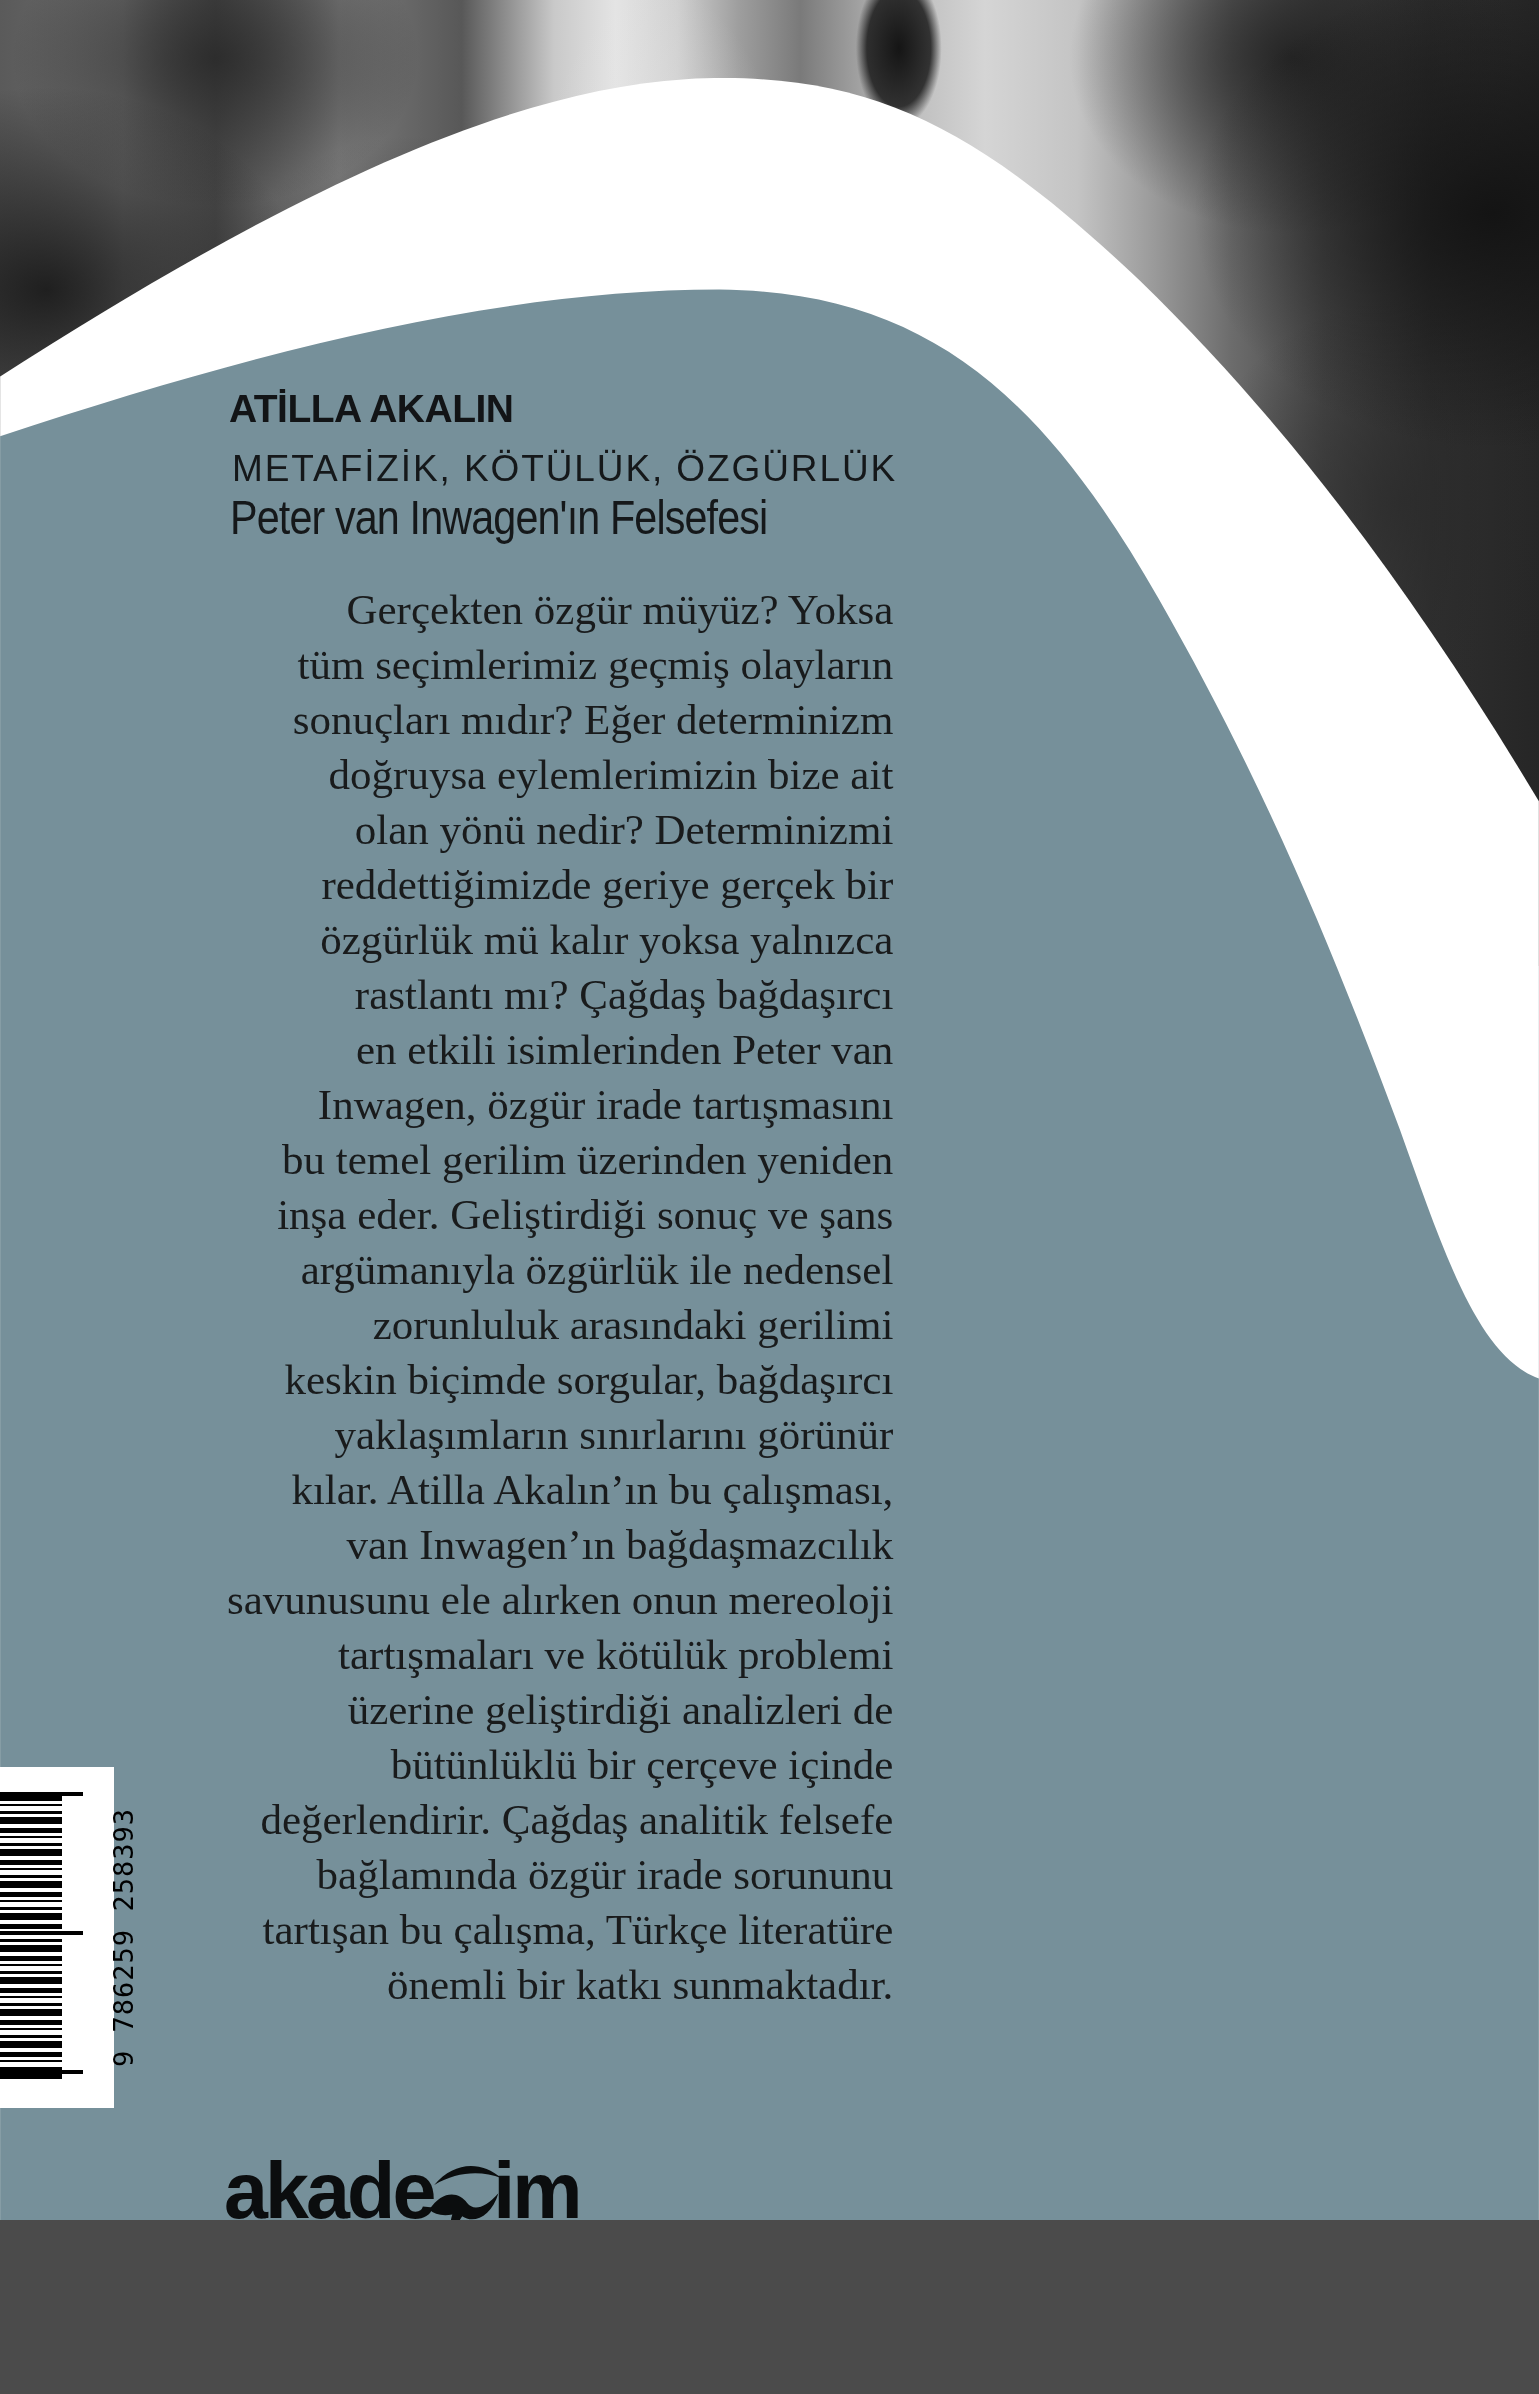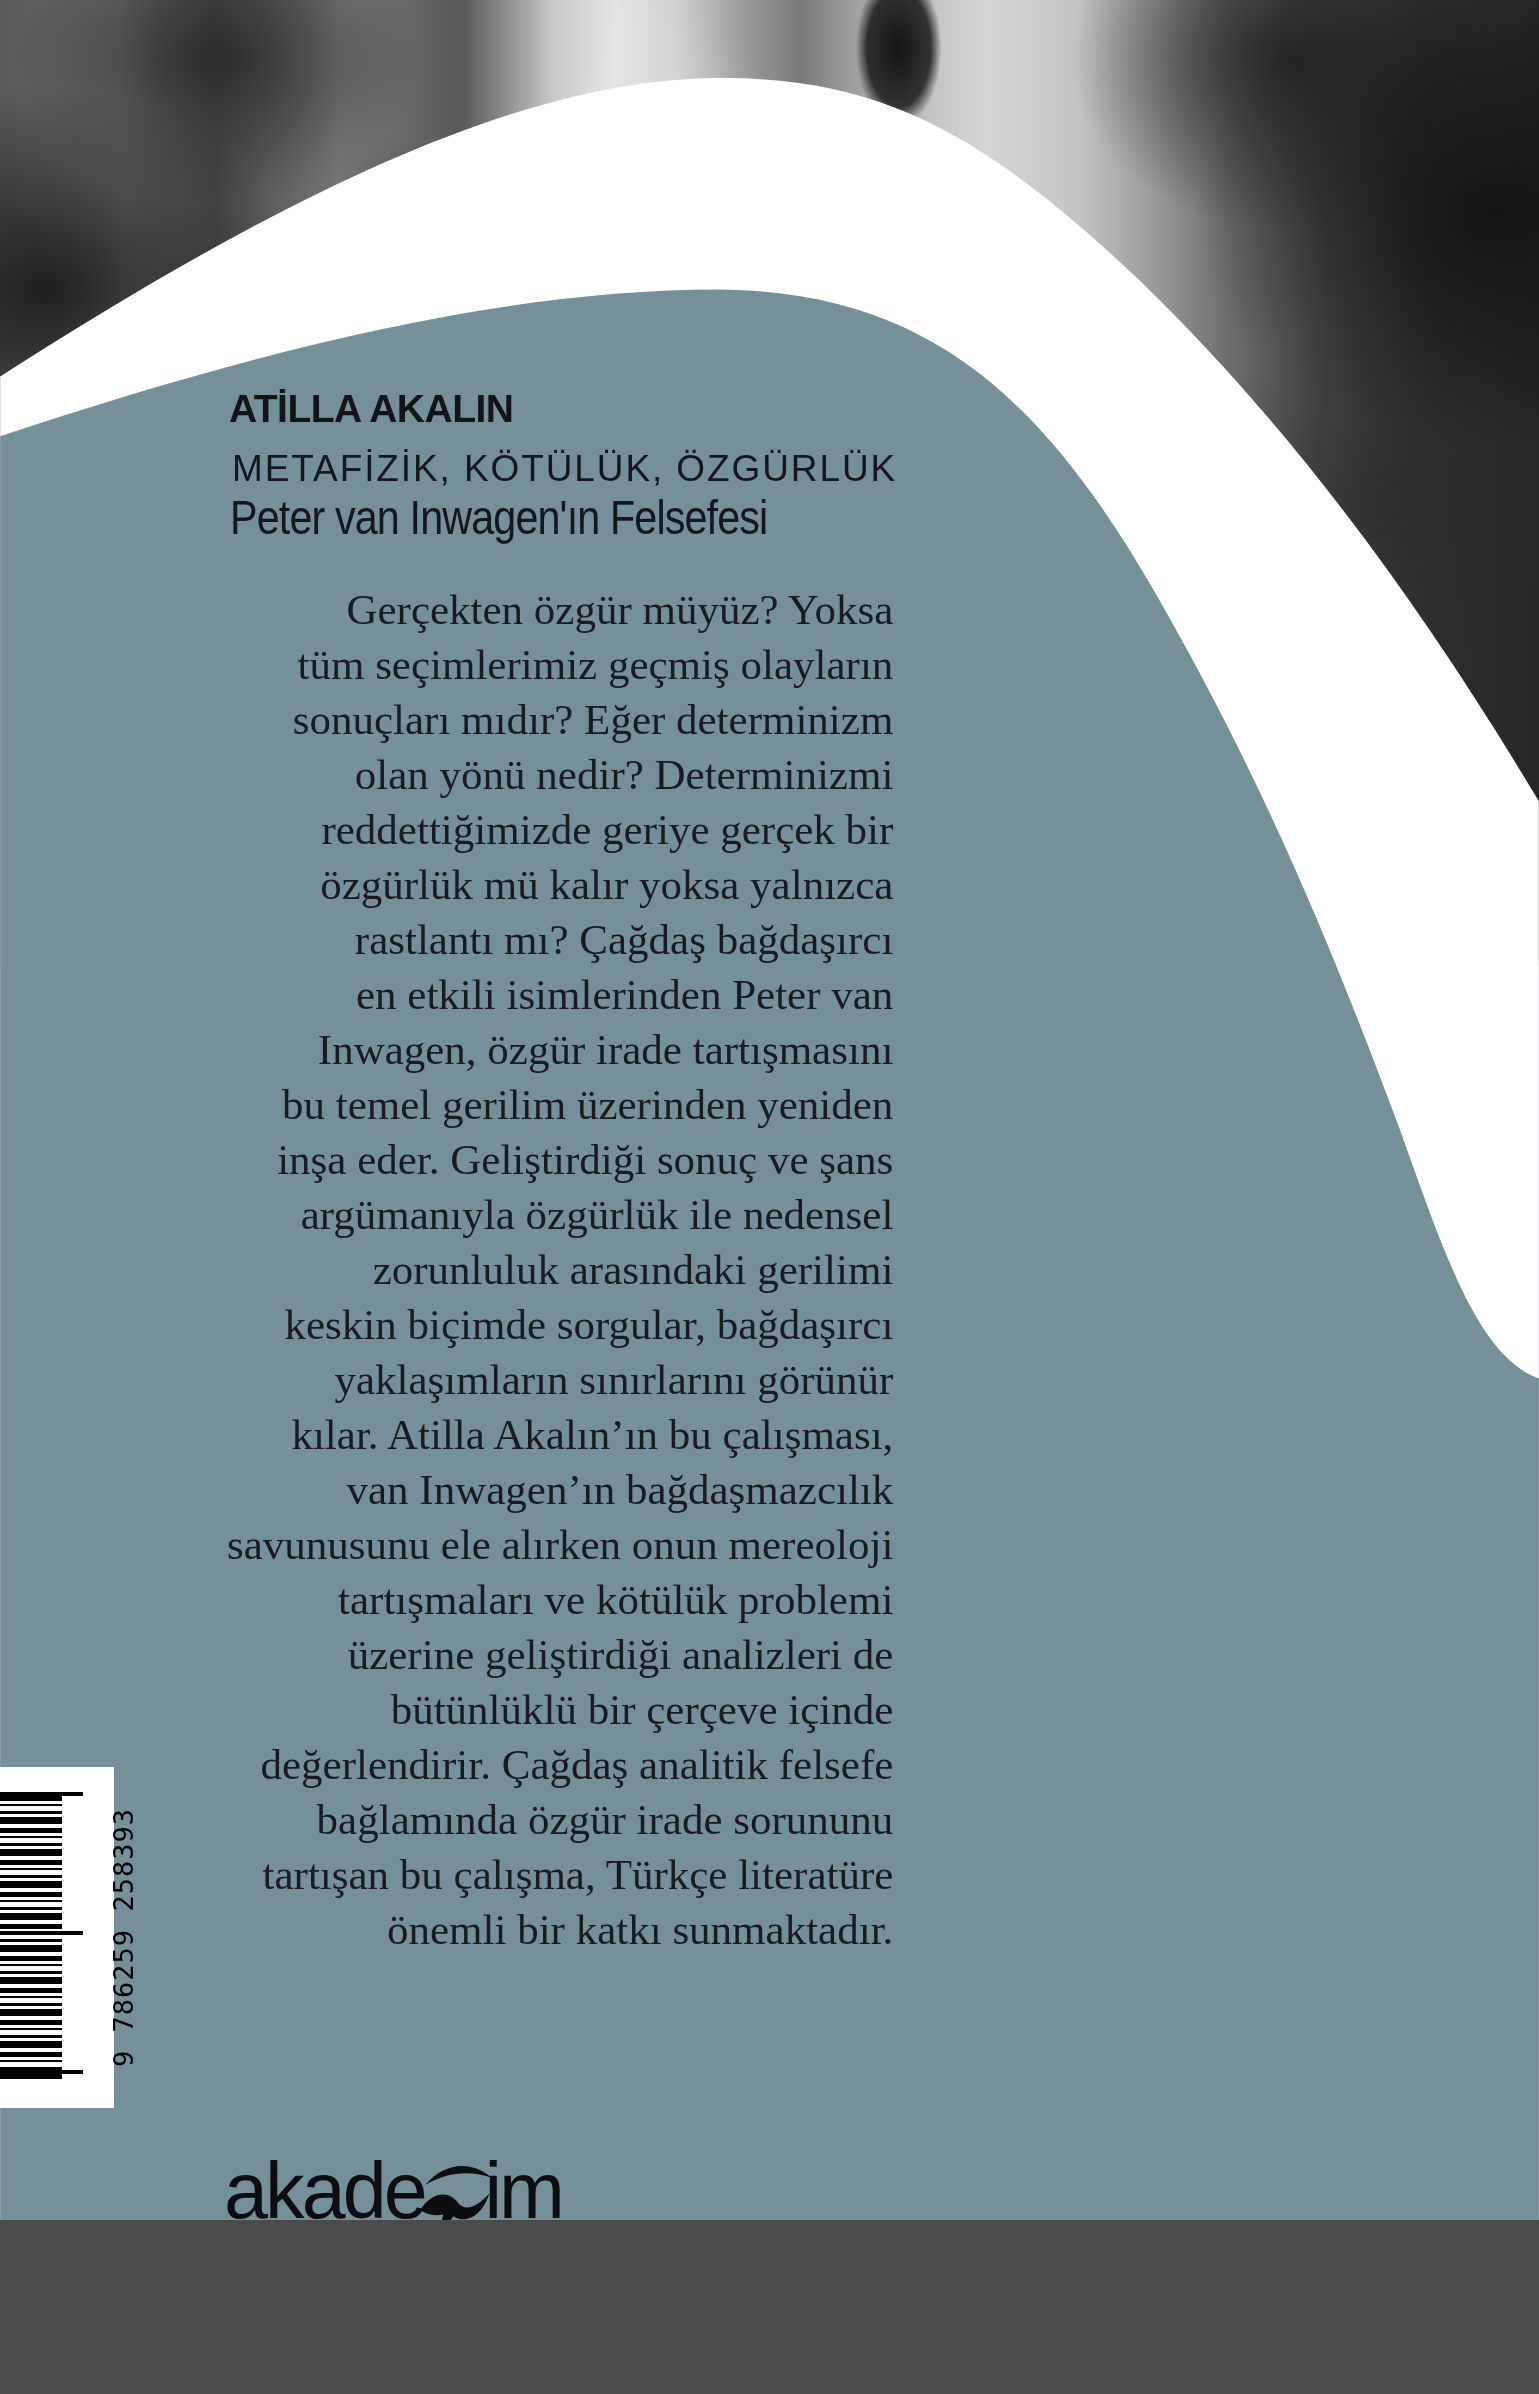--- a/index.html
+++ b/index.html
@@ -75,21 +75,21 @@
     position:absolute;left:0;top:0;width:341px;text-align:center;
     font-family:"DejaVu Sans Mono",monospace;
     font-size:27px;letter-spacing:1px;color:#000;
     transform:translate(108px,341px) rotate(-90deg);
     transform-origin:top left;
   }
   
   .logo{
     position:absolute;left:224px;top:2151px;
     display:flex;align-items:flex-start;
-    font-size:79px;font-weight:400;letter-spacing:-2.9px;line-height:1;
+    font-size:79px;font-weight:700;letter-spacing:-2.9px;line-height:1;
     color:#0b0d0e;
   }
   .logo .bird{
     margin:-3.9px -11.6px 0 -7.7px;
   }
 </style>
 </head>
 <body>
 
 <div class="page">
@@ -113,20 +113,21 @@
   <div class="author">ATİLLA AKALIN</div>
 
   <div class="title">METAFİZİK, KÖTÜLÜK, ÖZGÜRLÜK</div>
 
   <div class="subtitle">Peter van Inwagen'ın Felsefesi</div>
 
   <div class="blurb">
       <div class="blurb-line">Gerçekten özgür müyüz? Yoksa</div>
       <div class="blurb-line">tüm seçimlerimiz geçmiş olayların</div>
       <div class="blurb-line">sonuçları mıdır? Eğer determinizm</div>
+      <div class="blurb-line">doğruysa eylemlerimizin bize ait</div>
       <div class="blurb-line">olan yönü nedir? Determinizmi</div>
       <div class="blurb-line">reddettiğimizde geriye gerçek bir</div>
       <div class="blurb-line">özgürlük mü kalır yoksa yalnızca</div>
       <div class="blurb-line">rastlantı mı? Çağdaş bağdaşırcı</div>
       <div class="blurb-line">en etkili isimlerinden Peter van</div>
       <div class="blurb-line">Inwagen, özgür irade tartışmasını</div>
       <div class="blurb-line">bu temel gerilim üzerinden yeniden</div>
       <div class="blurb-line">inşa eder. Geliştirdiği sonuç ve şans</div>
       <div class="blurb-line">argümanıyla özgürlük ile nedensel</div>
       <div class="blurb-line">zorunluluk arasındaki gerilimi</div>

